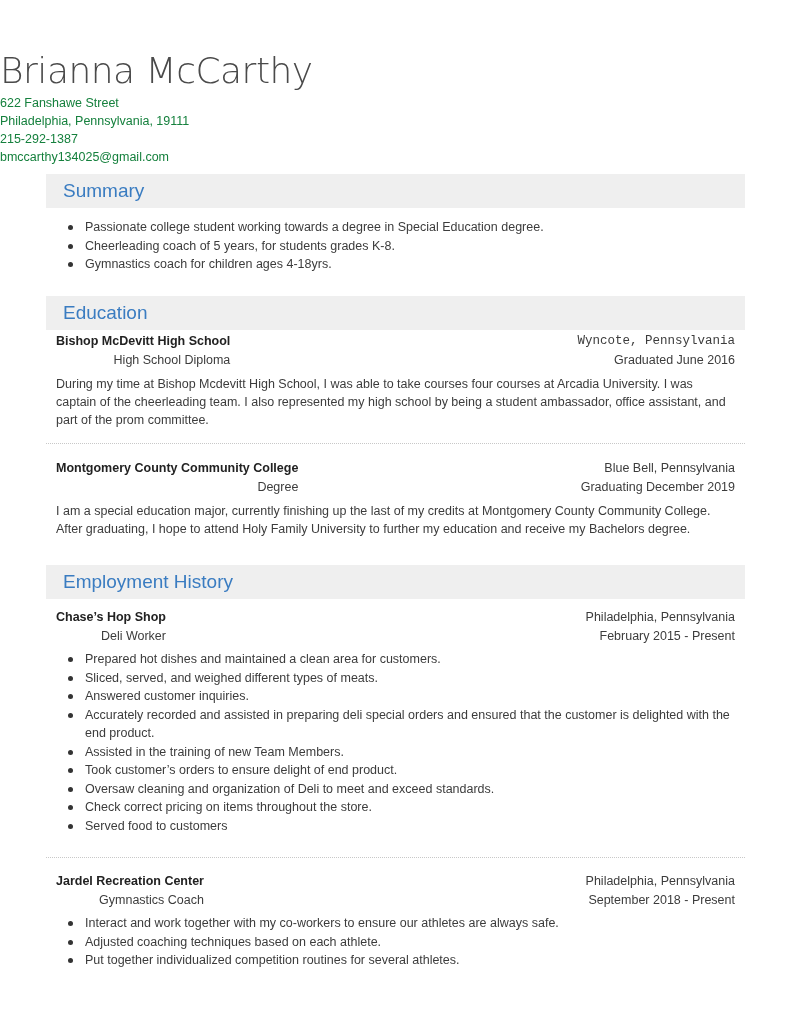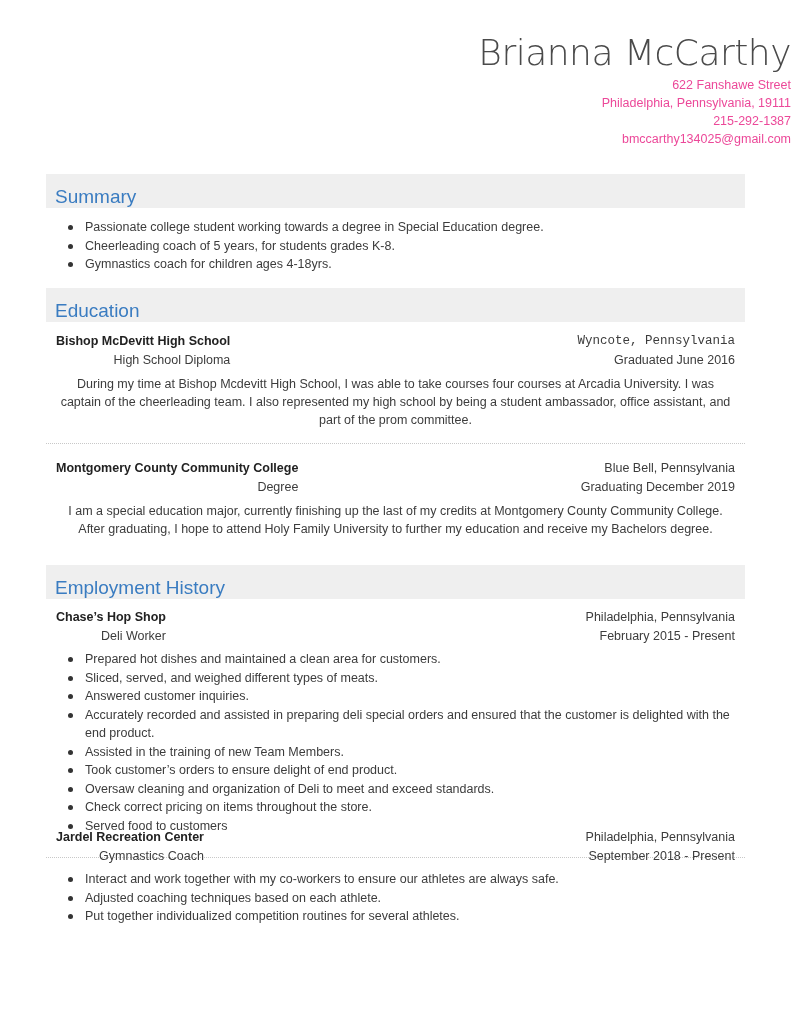--- a/index.html
+++ b/index.html
@@ -3,39 +3,39 @@
   <meta charset="utf-8">
   <style>
     * { box-sizing: border-box; margin: 0; padding: 0; }
     html, body { width: 791px; height: 1024px; background: #ffffff; overflow: hidden; }
     body {
       font-family: "Liberation Sans", sans-serif;
       color: #3c3c3c;
       font-size: 12.5px;
       position: relative;
     }
-    .header { text-align: right; padding-top: 30px; }
+    .header { text-align: left; padding-top: 48px; }
     .name {
       font-family: "DejaVu Sans", sans-serif;
       font-weight: 200;
       font-size: 36px;
       letter-spacing: -0.5px;
       color: #4a4a4a;
       line-height: 46px;
     }
-    .contact-line { font-size: 12.5px; line-height: 18px; color: #ec4899; }
+    .contact-line { font-size: 12.5px; line-height: 18px; color: #15803d; }
     .section-title-bar {
       position: absolute;
       left: 46px;
       width: 699px;
       height: 34px;
       background: #efefef;
-      padding-left: 9px;
+      padding-left: 17px;
       display: flex;
-      align-items: flex-end;
+      align-items: center;
     }
     .section-title {
       color: #3a7cc1;
       font-size: 19px;
       font-weight: normal;
     }
     .block { position: absolute; left: 56px; width: 679px; }
     ul.bullets { list-style: none; }
     ul.bullets li {
       position: relative;
@@ -52,21 +52,21 @@
       width: 5px;
       height: 5px;
       border-radius: 50%;
       background: #333;
     }
     .entry-head { display: flex; justify-content: space-between; }
     .entry-left, .entry-right { display: flex; flex-direction: column; align-items: flex-end; }
     .entry-right { text-align: right; }
     .entry-org { font-weight: bold; font-size: 12.5px; color: #222; line-height: 20px; }
     .entry-role, .entry-loc, .entry-date { font-size: 12.5px; line-height: 19px; color: #3c3c3c; }
-    .entry-desc { font-size: 12.5px; line-height: 18px; color: #3c3c3c; margin-top: 5px; text-align: center; }
+    .entry-desc { font-size: 12.5px; line-height: 18px; color: #3c3c3c; margin-top: 5px; }
     .divider {
       position: absolute;
       left: 46px;
       width: 699px;
       border-top: 1px dotted #c8c8c8;
     }
   </style>
 </head>
 <body>
 
@@ -82,21 +82,21 @@
   <span class="section-title">Summary</span>
 </div>
 <div class="block" style="top:218px; left:46px;">
   <ul class="bullets">
     <li>Passionate college student working towards a degree in Special Education degree.</li>
     <li>Cheerleading coach of 5 years, for students grades K-8.</li>
     <li>Gymnastics coach for children ages 4-18yrs.</li>
   </ul>
 </div>
 
-<div class="section-title-bar" style="top:288px;">
+<div class="section-title-bar" style="top:296px;">
   <span class="section-title">Education</span>
 </div>
 
 <div class="block" style="top:331px;">
   <div class="entry-head">
     <div class="entry-left">
       <span class="entry-org">Bishop McDevitt High School</span>
       <span class="entry-role">High School Diploma</span>
     </div>
     <div class="entry-right">
@@ -146,21 +146,21 @@
     <li>Assisted  in the training of new Team Members.</li>
     <li>Took customer’s orders to ensure delight of end product.</li>
     <li>Oversaw cleaning and organization of Deli to meet and exceed  standards.</li>
     <li>Check correct pricing on items throughout the store.</li>
     <li>Served food to customers</li>
   </ul>
 </div>
 
 <div class="divider" style="top:857px;"></div>
 
-<div class="block" style="top:827px;">
+<div class="block" style="top:871px;">
   <div class="entry-head">
     <div class="entry-left">
       <span class="entry-org">Jardel Recreation Center</span>
       <span class="entry-role">Gymnastics Coach</span>
     </div>
     <div class="entry-right">
       <span class="entry-loc" style="line-height:20px;">Philadelphia, Pennsylvania</span>
       <span class="entry-date">September 2018 - Present</span>
     </div>
   </div>

